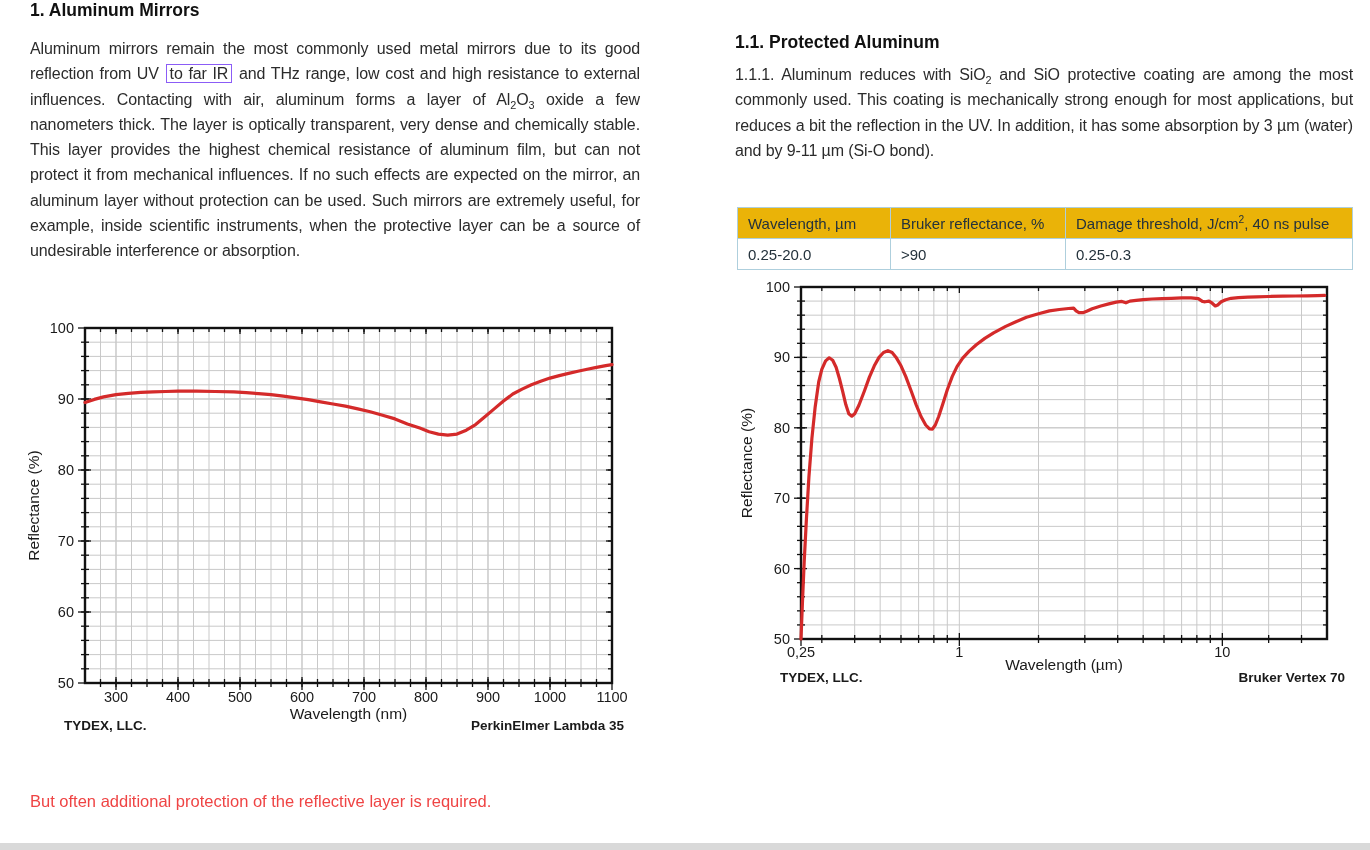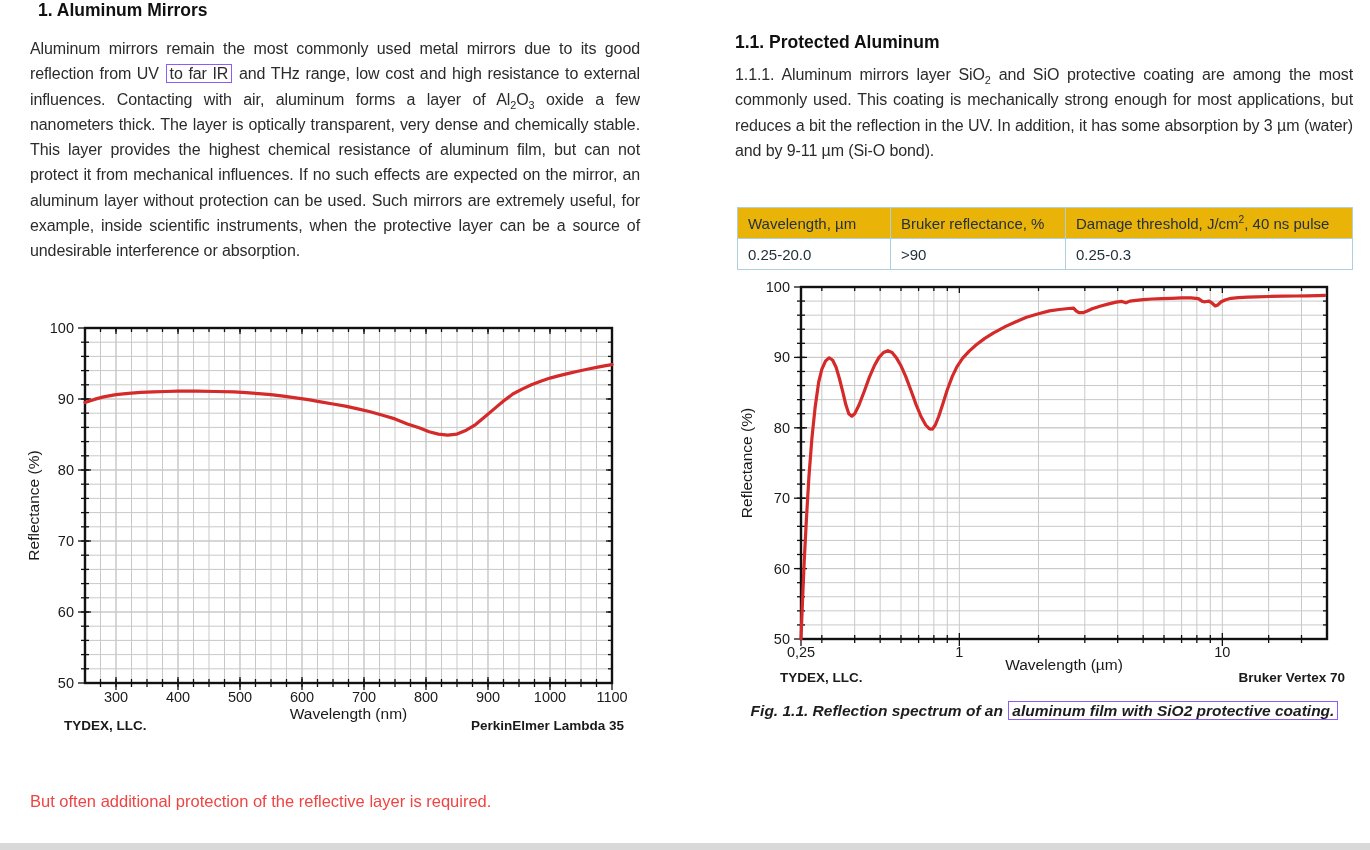--- a/index.html
+++ b/index.html
@@ -22,21 +22,21 @@
   .chartbox svg .tick{font-size:14.5px;}
   .chartbox svg .axl{font-size:15.5px;}
   .chartbox svg .ftr{font-size:13.5px;font-weight:bold;}
   .bottom-edge{left:0;top:843px;width:1370px;height:7px;background:#d9d9d9;}
 </style>
 </head>
 <body>
 
 <div class="page">
 
-  <h1 class="doc abs" style="left:30px;top:0px;margin-left:8px;">1. Aluminum Mirrors</h1>
+  <h1 class="doc abs" style="left:30px;top:0px;">1. Aluminum Mirrors</h1>
 
   <div class="para abs" style="left:30px;top:36px;width:610px;">
     <span>Aluminum mirrors remain the most commonly used metal mirrors due to its  good reflection from UV </span><span class="redbox">to far IR</span><span> and THz range, low cost and high resistance to external influences. Contacting with air, aluminum forms a layer of Al</span><sub class="s">2</sub><span>O</span><sub class="s">3</sub><span> oxide a few nanometers thick. The layer is optically transparent, very dense and chemically stable. This layer provides the highest chemical resistance of aluminum film, but can not protect it from mechanical influences. If no such effects are expected on the mirror, an aluminum layer without protection can be used. Such mirrors are extremely useful, for example, inside scientific instruments, when the protective layer can be a source of undesirable interference or absorption.</span>
   </div>
 
   <div class="chartbox abs" style="left:27px;top:313px;"><svg width="618" height="436" viewBox="0 0 618 436">
         <line x1="73.5" y1="15" x2="73.5" y2="370" stroke="#c9c9c9" stroke-width="1"></line>
         <line x1="89" y1="15" x2="89" y2="370" stroke="#c9c9c9" stroke-width="1"></line>
         <line x1="104.5" y1="15" x2="104.5" y2="370" stroke="#c9c9c9" stroke-width="1"></line>
         <line x1="120" y1="15" x2="120" y2="370" stroke="#c9c9c9" stroke-width="1"></line>
@@ -343,21 +343,21 @@
         <text x="597" y="417" class="ftr" text-anchor="end">PerkinElmer Lambda 35</text>
         <path d="M58.0 89.6 L67.3 86.4 L76.6 83.9 L89.0 81.7 L101.4 80.3 L113.8 79.3 L126.2 78.9 L138.6 78.5 L151.0 78.2 L169.6 78.2 L188.2 78.5 L206.8 78.9 L219.2 79.6 L231.6 80.7 L244.0 81.7 L256.4 83.2 L268.8 84.9 L281.2 86.7 L293.6 88.8 L306.0 91.0 L318.4 93.1 L330.8 95.9 L343.2 98.8 L355.6 102.3 L368.0 105.9 L380.4 110.9 L392.8 115.1 L402.1 118.7 L411.4 121.1 L420.7 122.2 L430.0 121.1 L439.3 117.2 L448.6 111.6 L457.9 103.8 L467.2 95.9 L476.5 88.1 L485.8 81.0 L495.1 76.1 L504.4 71.8 L513.7 68.3 L523.0 65.1 L532.3 62.6 L541.6 60.4 L550.9 58.3 L560.2 56.2 L569.5 54.4 L578.8 52.6 L585.0 51.6" fill="none" stroke="#d42a2a" stroke-width="3.2" stroke-linejoin="round" stroke-linecap="round"></path>
       </svg></div>
 
 
   <div class="closing abs" style="left:30px;top:792px;width:620px;">But often additional protection of the reflective layer is required.</div>
 
   <h1 class="doc abs" style="left:735px;top:32px;">1.1. Protected Aluminum</h1>
 
   <div class="para abs" style="left:735px;top:62px;width:618px;">
-    <span>1.1.1. Aluminum mirrors layer SiO</span><sub class="s">2</sub><span> and SiO protective coating are among the most commonly used. This coating is mechanically strong enough for most applications, but reduces a bit the reflection in the UV. In addition, it has some absorption by 3 µm (water) and by 9-11 µm (Si-O bond).</span>
+    <span>1.1.1. Aluminum reduces with SiO</span><sub class="s">2</sub><span> and SiO protective coating are among the most commonly used. This coating is mechanically strong enough for most applications, but reduces a bit the reflection in the UV. In addition, it has some absorption by 3 µm (water) and by 9-11 µm (Si-O bond).</span>
   </div>
 
   <table class="spec abs" style="left:737px;top:207px;width:615px;">
     <colgroup>
         <col style="width:153px">
         <col style="width:175px">
         <col style="width:287px">
       </colgroup>
     <thead>
       <tr>
@@ -583,19 +583,15 @@
         <text x="55" y="156.8" class="tick" text-anchor="end">80</text>
         <text x="55" y="86.39999999999998" class="tick" text-anchor="end">90</text>
         <text x="55" y="16" class="tick" text-anchor="end">100</text>
         <text x="329" y="394" class="axl" text-anchor="middle">Wavelength (µm)</text>
         <text x="17" y="187" class="axl" text-anchor="middle" transform="rotate(-90 17 187)">Reflectance (%)</text>
         <text x="45" y="406" class="ftr" text-anchor="start">TYDEX, LLC.</text>
         <text x="610" y="406" class="ftr" text-anchor="end">Bruker Vertex 70</text>
         <path d="M66.0 363.0 L67.4 327.8 L69.2 285.6 L71.4 243.3 L73.9 201.1 L76.9 162.4 L80.2 130.7 L83.7 106.0 L86.8 93.4 L90.6 84.9 L94.2 81.8 L97.7 84.2 L101.1 91.3 L104.4 102.5 L107.6 115.2 L110.8 128.6 L113.8 137.7 L116.8 140.2 L119.7 137.7 L123.9 129.3 L129.3 115.2 L134.4 101.1 L139.3 89.8 L144.0 81.4 L148.5 76.5 L152.9 74.7 L157.1 76.5 L161.1 81.4 L166.0 89.8 L170.7 100.4 L176.0 114.5 L181.1 128.6 L186.0 140.5 L190.7 149.0 L194.5 152.9 L197.4 153.2 L200.3 149.0 L203.7 140.5 L207.8 127.9 L212.3 113.8 L217.3 100.4 L222.0 90.6 L227.7 82.1 L234.2 75.1 L241.3 68.7 L249.8 62.4 L258.6 56.8 L270.7 50.4 L281.5 45.5 L291.5 41.3 L303.5 37.8 L314.4 34.9 L324.3 33.5 L333.5 32.5 L338.6 32.1 L341.1 34.9 L344.0 36.7 L347.9 36.7 L351.7 35.3 L357.2 32.8 L365.8 30.0 L373.8 27.9 L381.2 26.1 L386.9 25.4 L390.9 26.8 L394.9 25.1 L401.1 24.4 L408.2 23.7 L417.0 23.0 L427.1 22.6 L436.4 22.3 L446.6 21.9 L456.0 21.9 L463.3 22.6 L467.4 25.4 L470.1 25.8 L474.0 25.1 L477.2 27.2 L480.3 30.0 L482.7 29.0 L486.2 25.8 L490.7 23.7 L496.1 22.3 L503.3 21.6 L512.8 21.2 L521.6 20.9 L533.7 20.5 L547.9 20.2 L560.7 20.0 L572.1 19.8 L582.5 19.6 L589.7 19.4" fill="none" stroke="#d42a2a" stroke-width="3.2" stroke-linejoin="round" stroke-linecap="round"></path>
       </svg></div>
 
-  <div class="caption abs" style="left:735px;top:702px;width:620px;">
-    <span>Fig. 1.1. Reflection spectrum of an</span>
-    <span class="redbox">aluminum film with SiO2 protective coating.</span>
-  </div>
 
   <div class="abs bottom-edge"></div>
 </div>
 
 </body></html>

